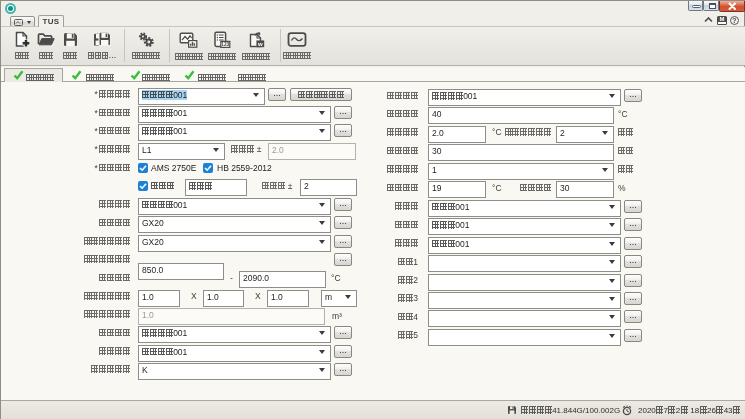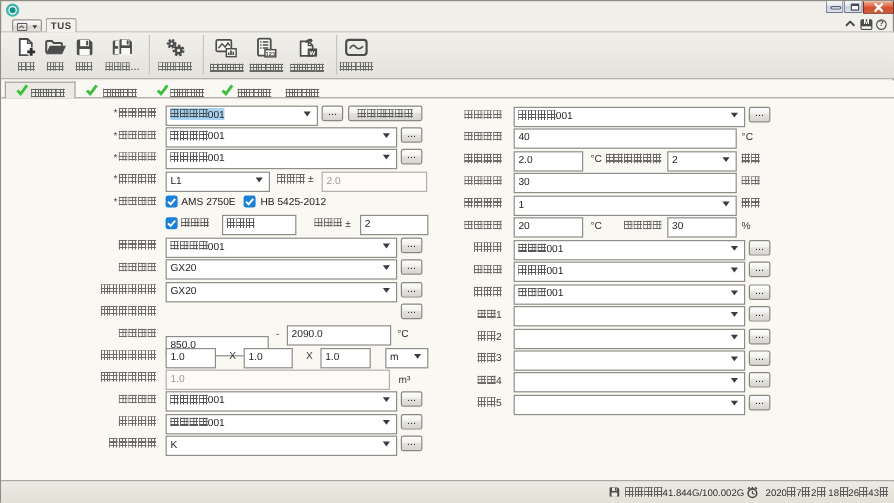--- a/index.html
+++ b/index.html
@@ -185,21 +185,21 @@
       <svg width="10" height="10" viewBox="0 0 10 10">
         <path d="M2 5 L4.2 7.2 L8 2.8" fill="none" stroke="#fff" stroke-width="1.6"></path>
       </svg>
     </div>
 <div class="lbl" style="left:150px;top:161.6px;color:#222">AMS 2750E</div>
 <div class="chk" style="left:202px;top:161.6px">
       <svg width="10" height="10" viewBox="0 0 10 10">
         <path d="M2 5 L4.2 7.2 L8 2.8" fill="none" stroke="#fff" stroke-width="1.6"></path>
       </svg>
     </div>
-<div class="lbl" style="left:216px;top:161.6px;color:#222">HB 5425-2012</div>
+<div class="lbl" style="left:216px;top:161.6px;color:#222">HB 2559-2012</div>
 <div class="chk" style="left:137px;top:179.95px">
       <svg width="10" height="10" viewBox="0 0 10 10">
         <path d="M2 5 L4.2 7.2 L8 2.8" fill="none" stroke="#fff" stroke-width="1.6"></path>
       </svg>
     </div>
 <div class="lbl" style="left:150px;top:179.95px;color:#222"><i></i><i></i><i></i></div>
 <div class="box" style="left:184px;top:178.45px;width:62px"><i></i><i></i><i></i></div>
 <div class="unit" style="left:261px;top:179.95px"><i></i><i></i><i></i> ±</div>
 <div class="box" style="left:299px;top:178.45px;width:57px">2</div>
 <div class="lbl" style="right:614px;top:198.3px"><i></i><i></i><i></i><i></i></div>
@@ -207,21 +207,21 @@
 <div class="btn" style="left:333px;top:196.8px;width:18px;line-height:6px">...</div>
 <div class="lbl" style="right:614px;top:216.65px"><i></i><i></i><i></i><i></i></div>
 <div class="box" style="left:137px;top:215.15px;width:193px">GX20<div class="arr"></div></div>
 <div class="btn" style="left:333px;top:215.15px;width:18px;line-height:6px">...</div>
 <div class="lbl" style="right:614px;top:235px"><i></i><i></i><i></i><i></i><i></i><i></i></div>
 <div class="box" style="left:137px;top:233.5px;width:193px">GX20<div class="arr"></div></div>
 <div class="btn" style="left:333px;top:233.5px;width:18px;line-height:6px">...</div>
 <div class="lbl" style="right:614px;top:253.35px"><i></i><i></i><i></i><i></i><i></i><i></i></div>
 <div class="btn" style="left:333px;top:251.85px;width:18px;line-height:6px">...</div>
 <div class="lbl" style="right:614px;top:271.7px"><i></i><i></i><i></i><i></i></div>
-<div class="box" style="left:137px;top:279px;width:86px">850.0</div>
+<div class="box" style="left:137px;top:262px;width:86px">850.0</div>
 <div class="unit" style="left:229px;top:271.7px">-</div>
 <div class="box" style="left:238px;top:270.2px;width:87px">2090.0</div>
 <div class="unit" style="left:330px;top:271.7px">°C</div>
 <div class="lbl" style="right:614px;top:290.05px"><i></i><i></i><i></i><i></i><i></i><i></i></div>
 <div class="box" style="left:137px;top:288.55px;width:42px">1.0</div>
 <div class="unit" style="left:190px;top:290.05px">X</div>
 <div class="box" style="left:202px;top:288.55px;width:41px">1.0</div>
 <div class="unit" style="left:254px;top:290.05px">X</div>
 <div class="box" style="left:266px;top:288.55px;width:42px">1.0</div>
 <div class="box" style="left:320px;top:288.55px;width:36px">m<div class="arr"></div></div>
@@ -249,21 +249,21 @@
 <div class="lbl" style="right:193px;top:126.4px"><i></i><i></i><i></i><i></i><i></i><i></i></div>
 <div class="box" style="left:555px;top:124.9px;width:58px">2<div class="arr"></div></div>
 <div class="unit" style="left:617px;top:126.4px"><i></i><i></i></div>
 <div class="lbl" style="right:326px;top:144.85px"><i></i><i></i><i></i><i></i></div>
 <div class="box" style="left:427px;top:143.35px;width:186px">30</div>
 <div class="unit" style="left:617px;top:144.85px"><i></i><i></i></div>
 <div class="lbl" style="right:326px;top:163.3px"><i></i><i></i><i></i><i></i></div>
 <div class="box" style="left:427px;top:161.8px;width:186px">1<div class="arr"></div></div>
 <div class="unit" style="left:617px;top:163.3px"><i></i><i></i></div>
 <div class="lbl" style="right:326px;top:181.75px"><i></i><i></i><i></i><i></i></div>
-<div class="box" style="left:427px;top:180.25px;width:58px">20</div>
+<div class="box" style="left:427px;top:180.25px;width:58px">19</div>
 <div class="unit" style="left:491px;top:181.75px">°C</div>
 <div class="lbl" style="right:193px;top:181.75px"><i></i><i></i><i></i><i></i></div>
 <div class="box" style="left:555px;top:180.25px;width:58px">30</div>
 <div class="unit" style="left:617px;top:181.75px">%</div>
 <div class="lbl" style="right:326px;top:200.2px"><i></i><i></i><i></i></div>
 <div class="box" style="left:427px;top:198.7px;width:193px"><i></i><i></i><i></i>001<div class="arr"></div></div>
 <div class="btn" style="left:623px;top:198.7px;width:18px;line-height:6px">...</div>
 <div class="lbl" style="right:326px;top:218.65px"><i></i><i></i><i></i></div>
 <div class="box" style="left:427px;top:217.15px;width:193px"><i></i><i></i><i></i>001<div class="arr"></div></div>
 <div class="btn" style="left:623px;top:217.15px;width:18px;line-height:6px">...</div>

